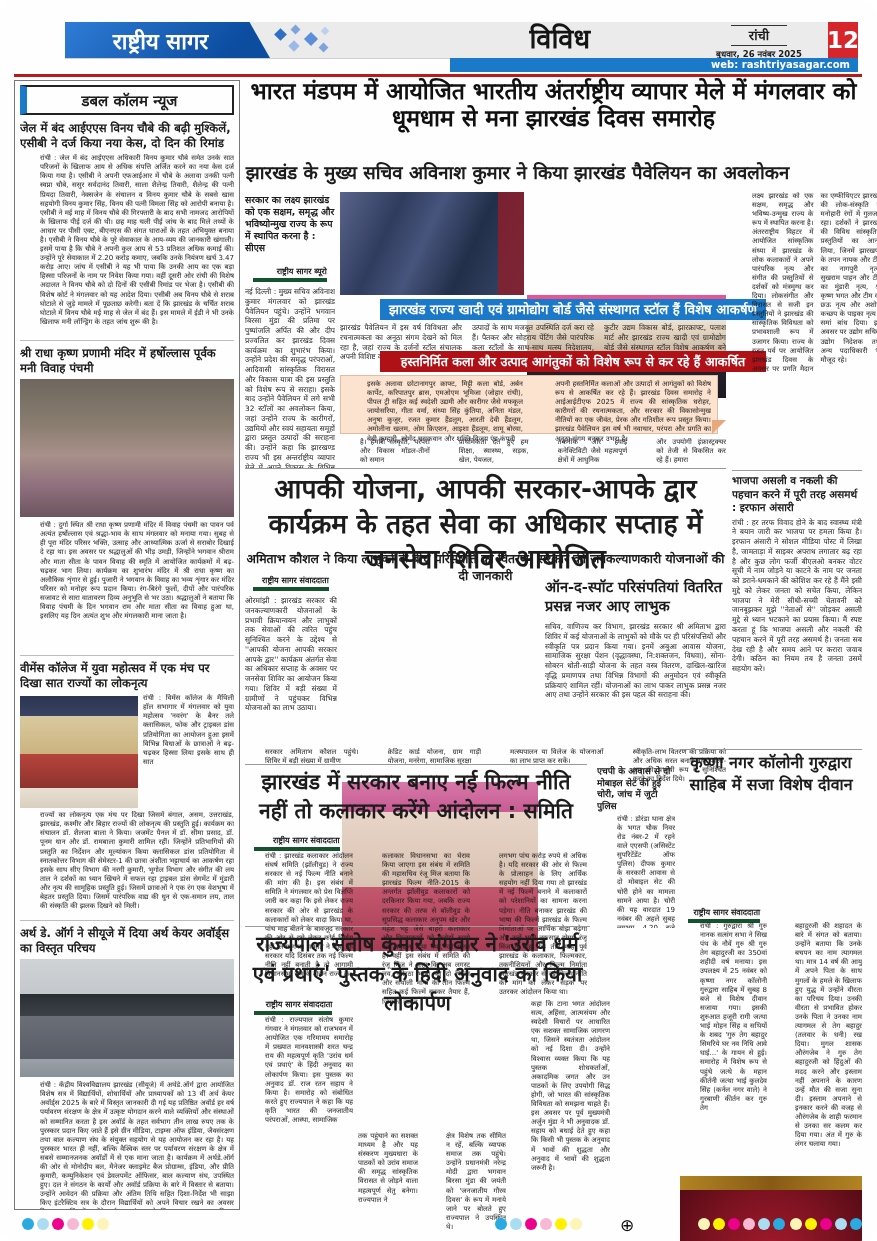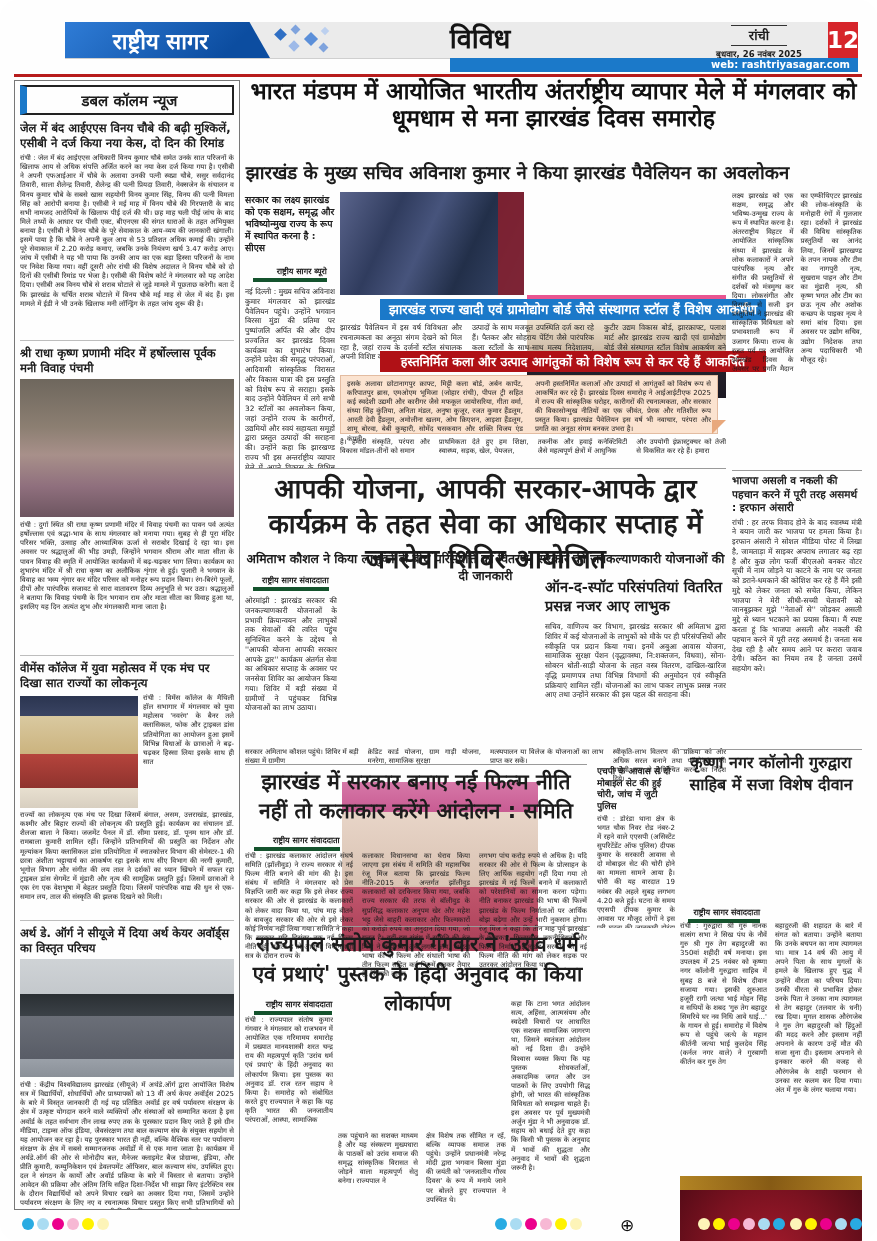--- a/index.html
+++ b/index.html
@@ -5,32 +5,32 @@
   html,body{margin:0;padding:0;background:#ffffff;}
   .page{position:relative;width:877px;height:1241px;background:#fefefe;overflow:hidden;
         font-family:"DejaVu Sans","Liberation Sans",sans-serif;color:#1c1c1c;border-radius:17px;}
   .abs{position:absolute;}
   
   .mast-bar{left:65px;top:22px;width:763px;height:36px;background:#ebebeb;border-bottom:1px solid #cfcfcf;}
   .logo-box{left:65px;top:22px;width:205px;height:36px;background:linear-gradient(135deg,#2f7cd6 0%,#0c4da0 80%);
             clip-path:polygon(0 0,90% 0,100% 100%,0 100%);color:#fff;font-size:22px;font-weight:800;
             display:flex;align-items:center;justify-content:center;padding-right:14px;box-sizing:border-box;}
   .diamond{position:absolute;background:#4d7fc9;transform:rotate(45deg);}
-  .sec-title{left:370px;top:25px;width:220px;text-align:center;font-size:27px;font-weight:800;color:#141414;line-height:1;}
+  .sec-title{left:370px;top:25px;width:220px;text-align:right;font-size:27px;font-weight:800;color:#141414;line-height:1;}
   .date-block{left:698px;top:25px;width:122px;text-align:center;}
   .date-city{font-size:13px;font-weight:800;border-top:1px solid #333;border-bottom:1px solid #333;display:inline-block;padding:0 18px 1px;}
   .date-line{font-size:8.5px;font-weight:700;margin-top:2px;}
   .page-num{left:828px;top:22px;width:30px;height:36px;background:#d6252b;color:#fff;font-size:23px;font-weight:800;
             display:flex;align-items:center;justify-content:center;}
   .web-strip{left:450px;top:58px;width:408px;height:14px;background:#1b79c9;color:#fff;font-size:10px;font-weight:700;
              text-align:right;line-height:14px;padding-right:8px;box-sizing:border-box;}
   .red-rule{left:14px;top:74px;width:848px;height:3px;background:#b71c1c;}
   
   .t{font-size:7.4px;line-height:1.32;text-align:justify;overflow:hidden;}
-  .t-sm{font-size:7px;line-height:1.3;text-align:justify;overflow:hidden;}
+  .t-sm{font-size:7px;line-height:1.3;text-align:justify;overflow:hidden;margin-left:20px;}
   .byline{font-size:8px;font-weight:700;text-align:right;border-bottom:4px solid #14532d;padding-bottom:2px;margin:0 auto 3px;width:82%;}
   .hair{background:#9a9a9a;height:1px;}
   
   .left-box{left:14px;top:80px;width:226px;height:1130px;border:1px solid #777;box-sizing:border-box;padding:4px 5px;overflow:hidden;}
   .box-head{border:2px solid #222;border-left:7px solid #1b79c9;text-align:center;font-size:15px;font-weight:800;padding:3px 0;margin-bottom:6px;}
   .lb-art{overflow:hidden;border-bottom:1px solid #bdbdbd;margin-bottom:5px;padding-bottom:3px;}
   .lb-head{font-size:11.6px;font-weight:800;line-height:1.3;margin-bottom:3px;}
   .photo{background-size:cover;position:relative;overflow:hidden;}
   
   .m-head{left:245px;top:78px;width:617px;font-size:23px;font-weight:800;line-height:1.16;text-align:center;color:#101010;}

